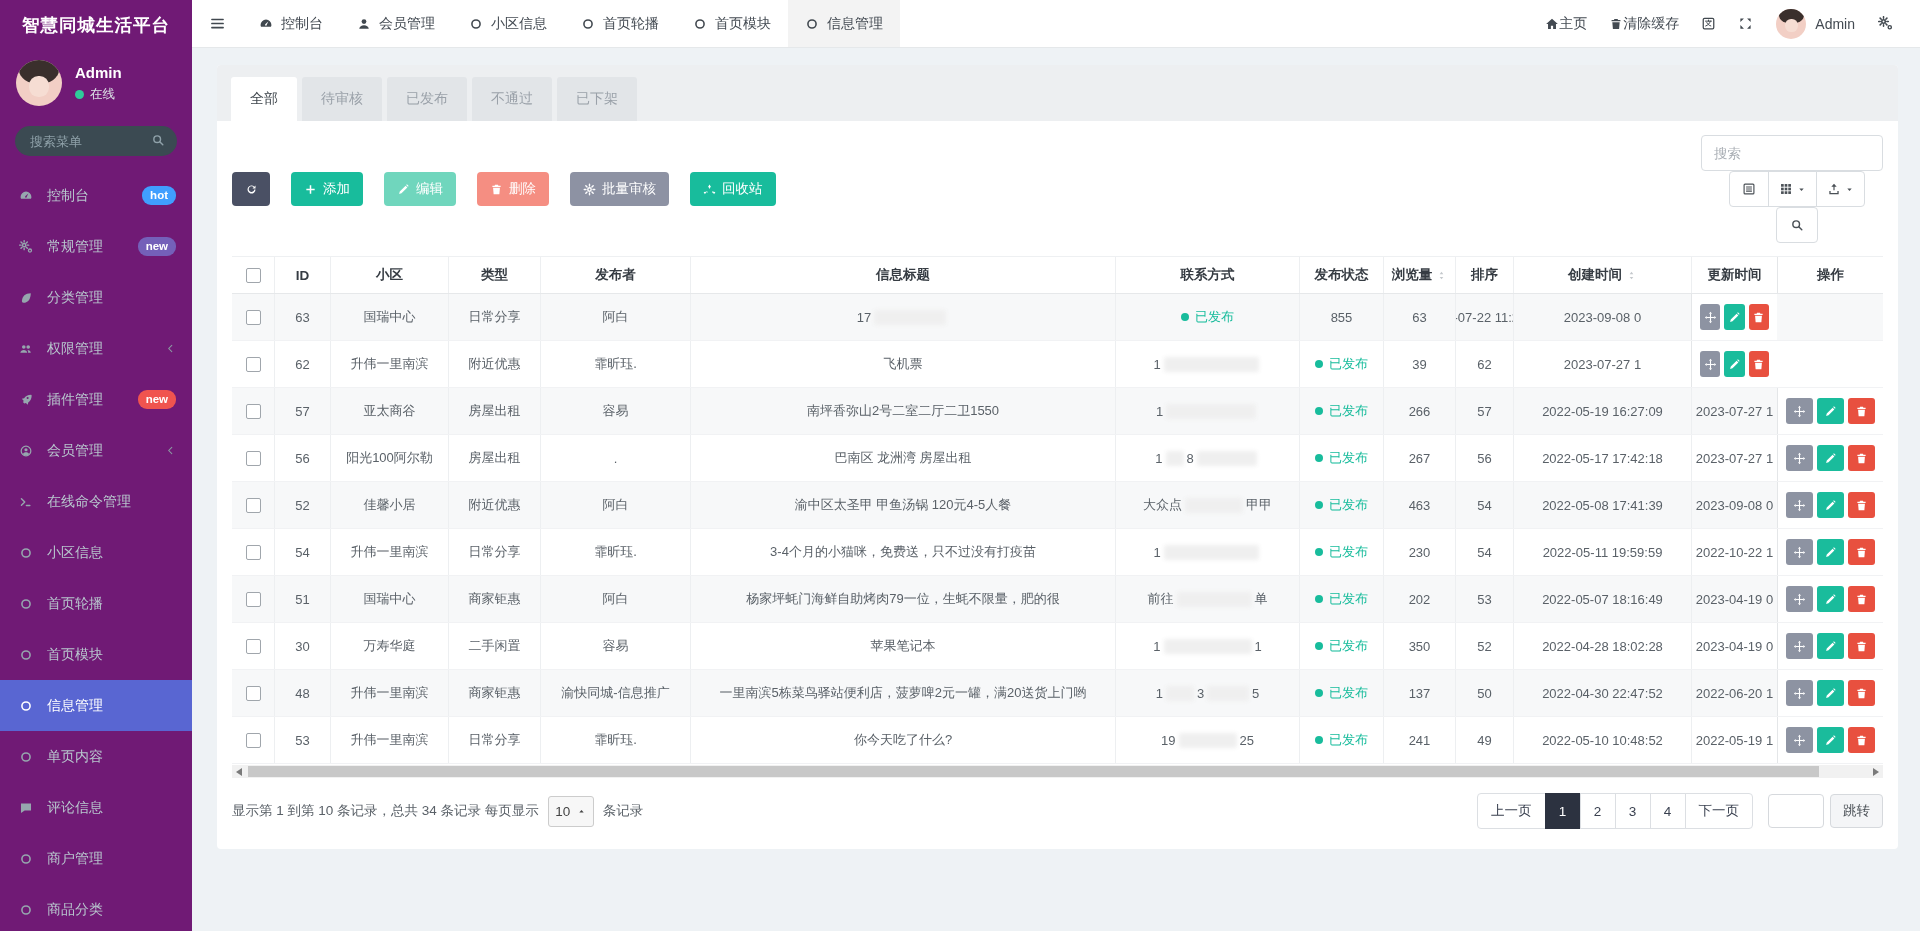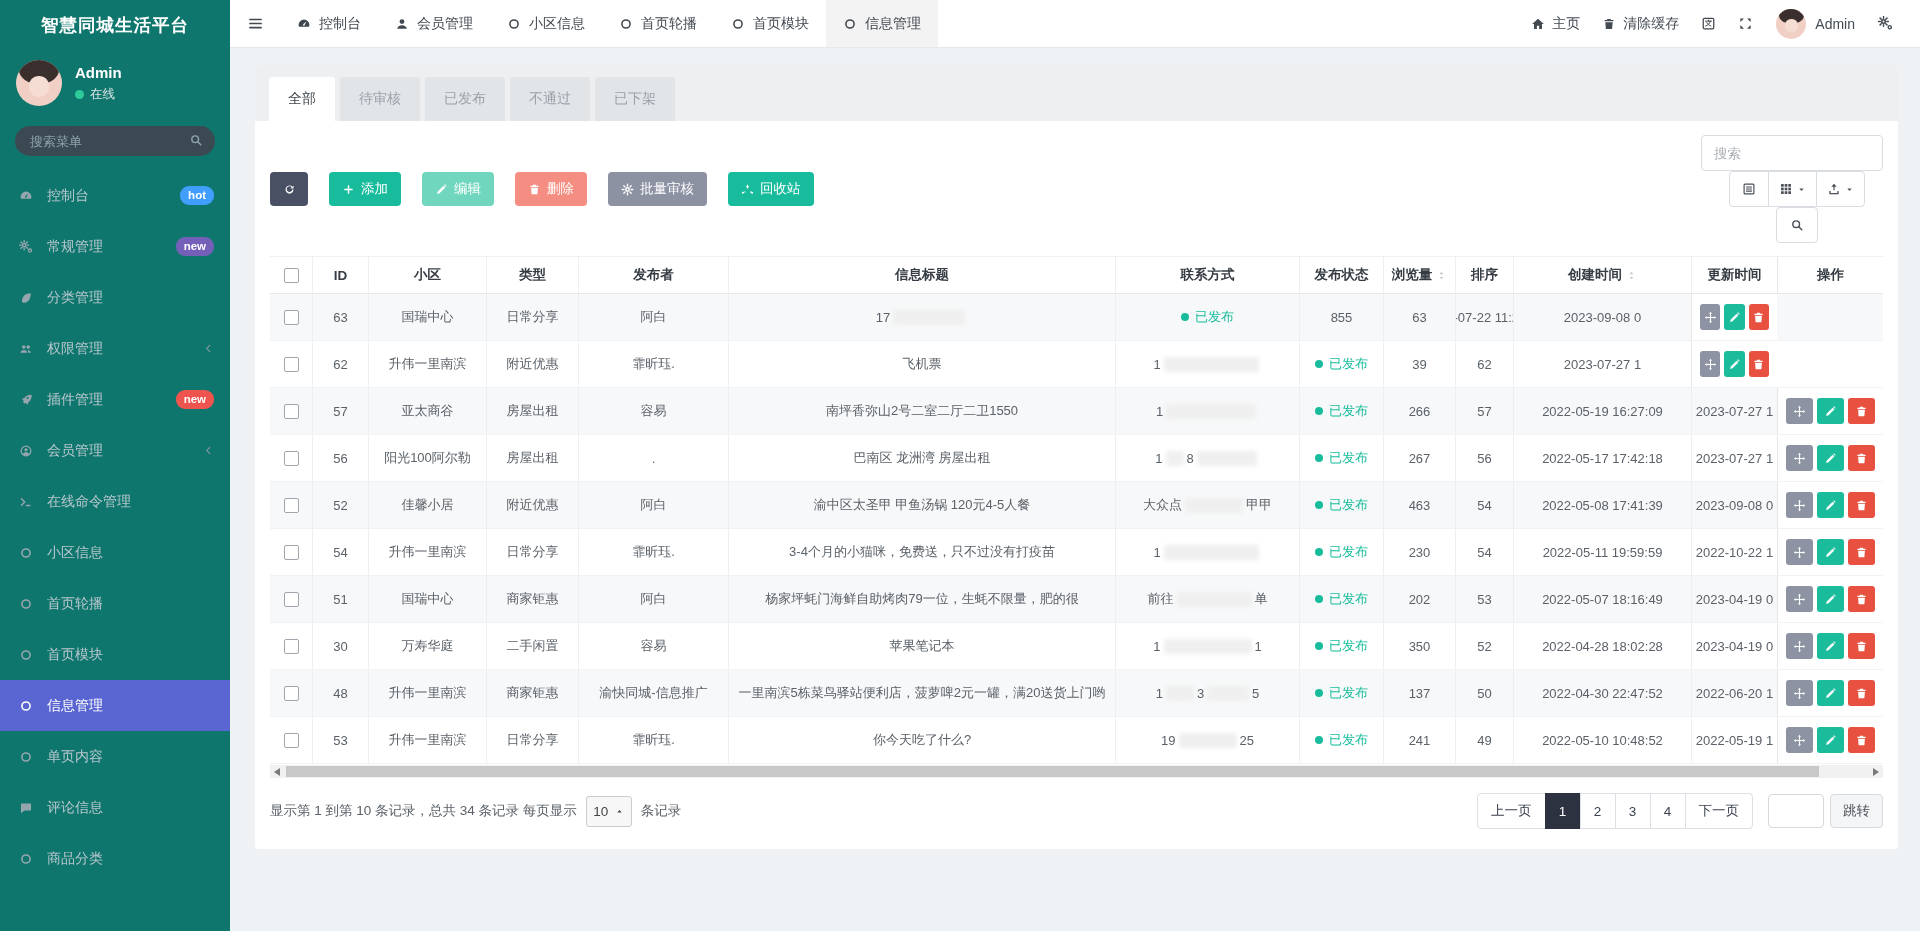--- a/index.html
+++ b/index.html
@@ -2,21 +2,21 @@
 <html style="--sidebar-active: #5966d2; --page-active: #2c3240;"><head>
 <meta charset="utf-8">
 <style>
   *{box-sizing:border-box;margin:0;padding:0;}
   html,body{width:1920px;height:931px;overflow:hidden;}
   body{font-family:"Liberation Sans","DejaVu Sans",sans-serif;font-size:14px;background:#eef2f5;display:flex;color:#555;}
   .ic{display:inline-flex;align-items:center;justify-content:center;}
   .ic svg{width:14px;height:14px;display:block;}
 
   
-  .sidebar{width:230px;height:100%;background:#0f766e;flex-shrink:0;overflow:hidden;}
+  .sidebar{width:192px;height:100%;background:#701a75;flex-shrink:0;overflow:hidden;}
   .logo{height:50px;display:flex;align-items:center;justify-content:center;color:#fff;font-size:17.5px;font-weight:700;letter-spacing:1px;}
   .user-panel{display:flex;align-items:center;gap:13px;padding:10px 16px 12px;}
   .avatar{width:46px;height:46px;border-radius:50%;background:#f2cfc5;position:relative;overflow:hidden;flex-shrink:0;}
   .avatar::before{content:"";position:absolute;left:6%;right:6%;top:-10%;height:62%;background:#3a2f2c;border-radius:50%;}
   .avatar::after{content:"";position:absolute;left:28%;right:28%;top:34%;height:46%;background:#f6ddd3;border-radius:46%;}
   .user-meta{display:flex;flex-direction:column;gap:5px;}
   .user-name{color:#fff;font-weight:700;font-size:15px;}
   .user-status{color:#dde4e7;font-size:12.5px;display:flex;align-items:center;gap:6px;}
   .dot{width:9px;height:9px;border-radius:50%;background:#2ecc9a;display:inline-block;}
   .side-search{margin:8px 15px 14px;position:relative;}
@@ -34,21 +34,21 @@
 
   
   .main{flex:1;display:flex;flex-direction:column;min-width:0;}
   .navbar{height:48px;background:#fff;border-bottom:1px solid #e5e8ea;display:flex;align-items:stretch;padding-right:16px;flex-shrink:0;}
   .hamburger{width:50px;display:flex;align-items:center;justify-content:center;color:#41484f;cursor:pointer;}
   .hamburger svg{width:17px;height:17px;}
   .nav-tab{display:flex;align-items:center;gap:8px;padding:0 17px;color:#434a52;cursor:pointer;}
   .nav-tab .ic{color:#41484f;}
   .nav-tab.active{background:#f3f3f3;}
   .nav-right{margin-left:auto;display:flex;align-items:center;}
-  .nav-link{display:flex;align-items:center;gap:7px;padding:0 11px;color:#434a52;cursor:pointer;height:100%;}
+  .nav-link{display:flex;align-items:center;padding:0 11px;color:#434a52;cursor:pointer;height:100%;}
   .nav-iconbtn{display:flex;align-items:center;padding:0 11px;color:#41484f;cursor:pointer;height:100%;}
   .nav-iconbtn svg{width:15px;height:15px;}
   .nav-avatar{width:30px;height:30px;align-self:center;margin:0 9px 0 12px;}
   .nav-avatar::before{left:8%;right:8%;}
   .nav-user{color:#434a52;margin-right:12px;align-self:center;}
 
   
   .content{flex:1;padding:17px 22px 0 25px;min-height:0;}
   .card{background:#fff;border-radius:4px;}
   .tabstrip{background:#edeff1;border-radius:4px 4px 0 0;display:flex;gap:5px;padding:12px 14px 0;}
@@ -251,20 +251,28 @@
         </span>
         <span>单页内容</span>
       </div>
       <div class="menu-item">
         <span class="mi-icon ic">
           <svg viewBox="0 0 24 24" fill="currentColor" aria-hidden="true">
             <path d="M3.4 4.3h17.2v11.8H9.8l-6.4 4.6z"></path>
           </svg>
         </span>
         <span>评论信息</span>
+      </div>
+      <div class="menu-item">
+        <span class="mi-icon ic">
+          <svg viewBox="0 0 24 24" fill="currentColor" aria-hidden="true">
+            <circle cx="12" cy="12" r="7" fill="none" stroke="currentColor" stroke-width="2.7"></circle>
+          </svg>
+        </span>
+        <span>商户管理</span>
       </div>
       <div class="menu-item">
         <span class="mi-icon ic">
           <svg viewBox="0 0 24 24" fill="currentColor" aria-hidden="true">
             <circle cx="12" cy="12" r="7" fill="none" stroke="currentColor" stroke-width="2.7"></circle>
           </svg>
         </span>
         <span>商品分类</span>
       </div>
     </nav>

